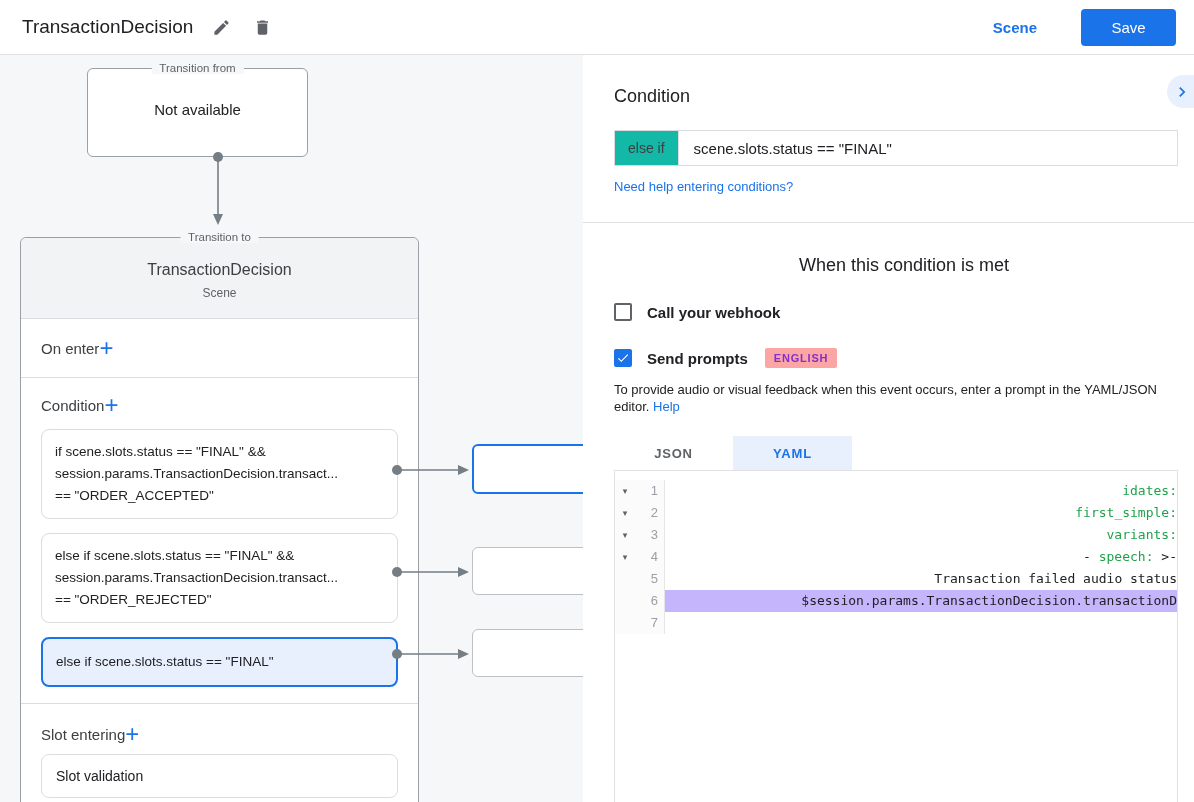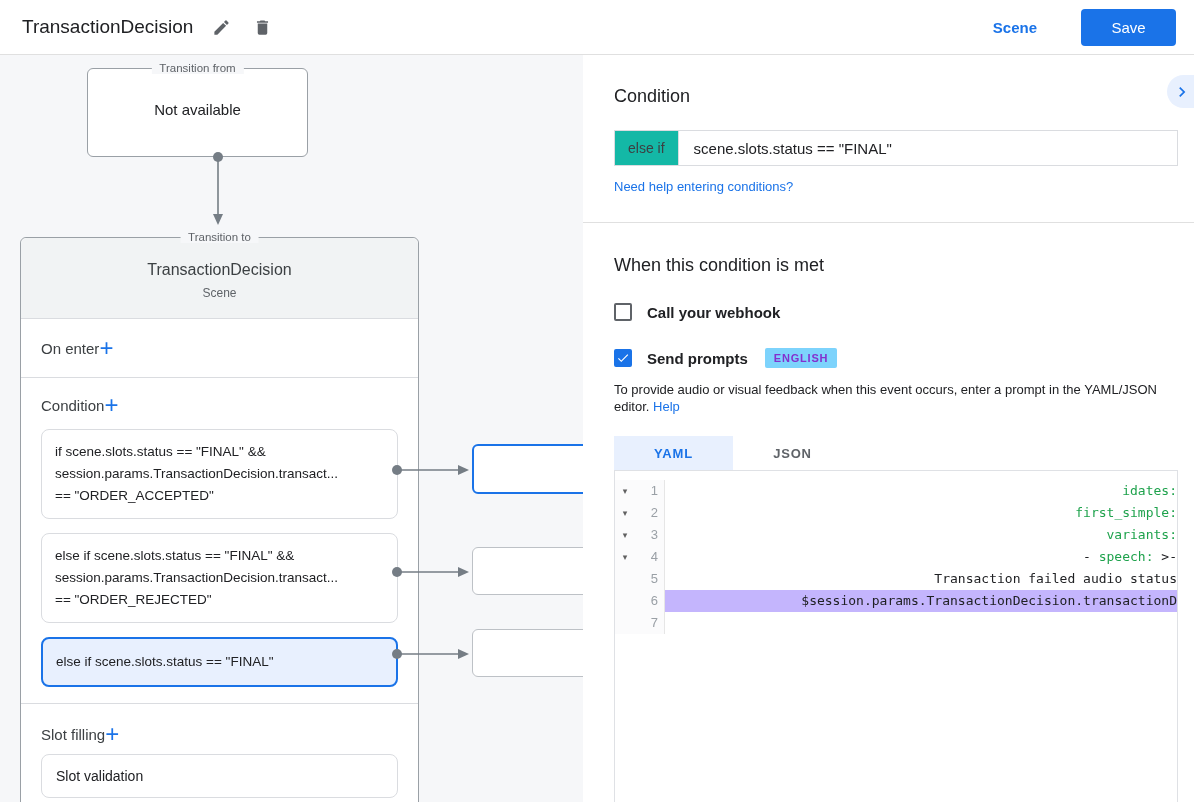--- a/index.html
+++ b/index.html
@@ -68,29 +68,29 @@
     border:1px solid #dadce0; }
   .cond-prefix { background:#14b8a6; border-right:1px solid #dadce0; padding:0 13px;
     display:flex; align-items:center; font-size:14px; color:#3c4043; }
   .cond-input { flex:1; border:none; outline:none; padding:0 15px; font-size:15px;
     color:#202124; font-family:"Liberation Sans", sans-serif; background:#fff; }
 
   .help-link { display:inline-block; margin:13px 0 0 31px; font-size:13px; color:#1a73e8;
     text-decoration:none; cursor:pointer; }
   .panel-divider { border-top:1px solid #e0e0e0; margin-top:27px; }
 
-  .when-heading { margin:32px 0 0 31px; font-size:18px; color:#202124; }
+  .when-heading { margin:32px 0 0 31px; font-size:18px; color:#202124;text-align:center; }
 
   .check-row { display:flex; align-items:center; margin:27px 0 0 31px; }
   .checkbox { width:18px; height:18px; border:2px solid #5f6368; border-radius:2px;
     background:#fff; flex:none; cursor:pointer; display:flex; align-items:center; justify-content:center; }
   .checkbox.checked { background:#1a73e8; border-color:#1a73e8; }
   .checkbox svg { width:16px; height:16px; fill:#fff; }
   .check-label { margin-left:15px; font-size:15px; font-weight:bold; color:#202124; }
-  .lang-badge { margin-left:17px; background:#7dd3fc; color:#8430ce; font-size:11px;
+  .lang-badge { margin-left:17px; background:#fca5a5; color:#8430ce; font-size:11px;
     font-weight:bold; letter-spacing:0.8px; padding:4px 9px; border-radius:2px; }
 
   .desc { margin:13px 16px 0 31px; width:556px; font-size:13px; line-height:17px; color:#202124; }
   .desc a { color:#1a73e8; text-decoration:none; cursor:pointer; }
 
   .tabs { display:flex; margin:21px 0 0 31px; }
   .tab { width:119px; height:34px; display:flex; align-items:center; justify-content:center;
     font-size:13px; font-weight:bold; letter-spacing:0.8px; color:#5f6368; cursor:pointer; }
   .tab.active { background:#e8f0fe; color:#1a73e8; }
 
@@ -169,21 +169,21 @@
           </div>
           <div class="cond-card selected">
             <div>else if scene.slots.status == "FINAL"</div>
           </div>
         </div>
       <div class="cond-divider"></div>
     </div>
 
     <div class="slot-section">
       <div class="row-flex">
-        <span class="section-label">Slot filling</span>
+        <span class="section-label">Slot entering</span>
         <span class="plus">+</span>
       </div>
       <div class="slot-card">Slot validation</div>
     </div>
   </div>
 
   <svg class="connector" style="left:391px; top:407px;" width="82" height="16">
     <circle cx="6" cy="8" r="5" fill="#757d85"></circle>
       <line x1="6" y1="8" x2="68" y2="8" stroke="#757d85" stroke-width="1.6"></line>
       <polygon points="67,3 67,13 78,8" fill="#757d85"></polygon>
@@ -236,22 +236,22 @@
     <span class="check-label">Send prompts</span>
     <span class="lang-badge">ENGLISH</span>
   </div>
 
   <div class="desc">
     <span>To provide audio or visual feedback when this event occurs, enter a prompt in the YAML/JSON editor.</span>
     <a>Help</a>
   </div>
 
   <div class="tabs" id="tabs">
+      <div class="tab">JSON</div>
       <div class="tab active">YAML</div>
-      <div class="tab">JSON</div>
     </div>
 
   <div class="editor">
     <div id="editor-lines">
         <div class="ed-row">
           <div class="ed-gutter">
             <span class="ed-fold">▾</span>
             <span class="ed-num">1</span>
           </div>
           <div class="ed-code"><span class="tok-plain"></span><span class="tok-key">idates:</span><span class="tok-plain"></span></div>

